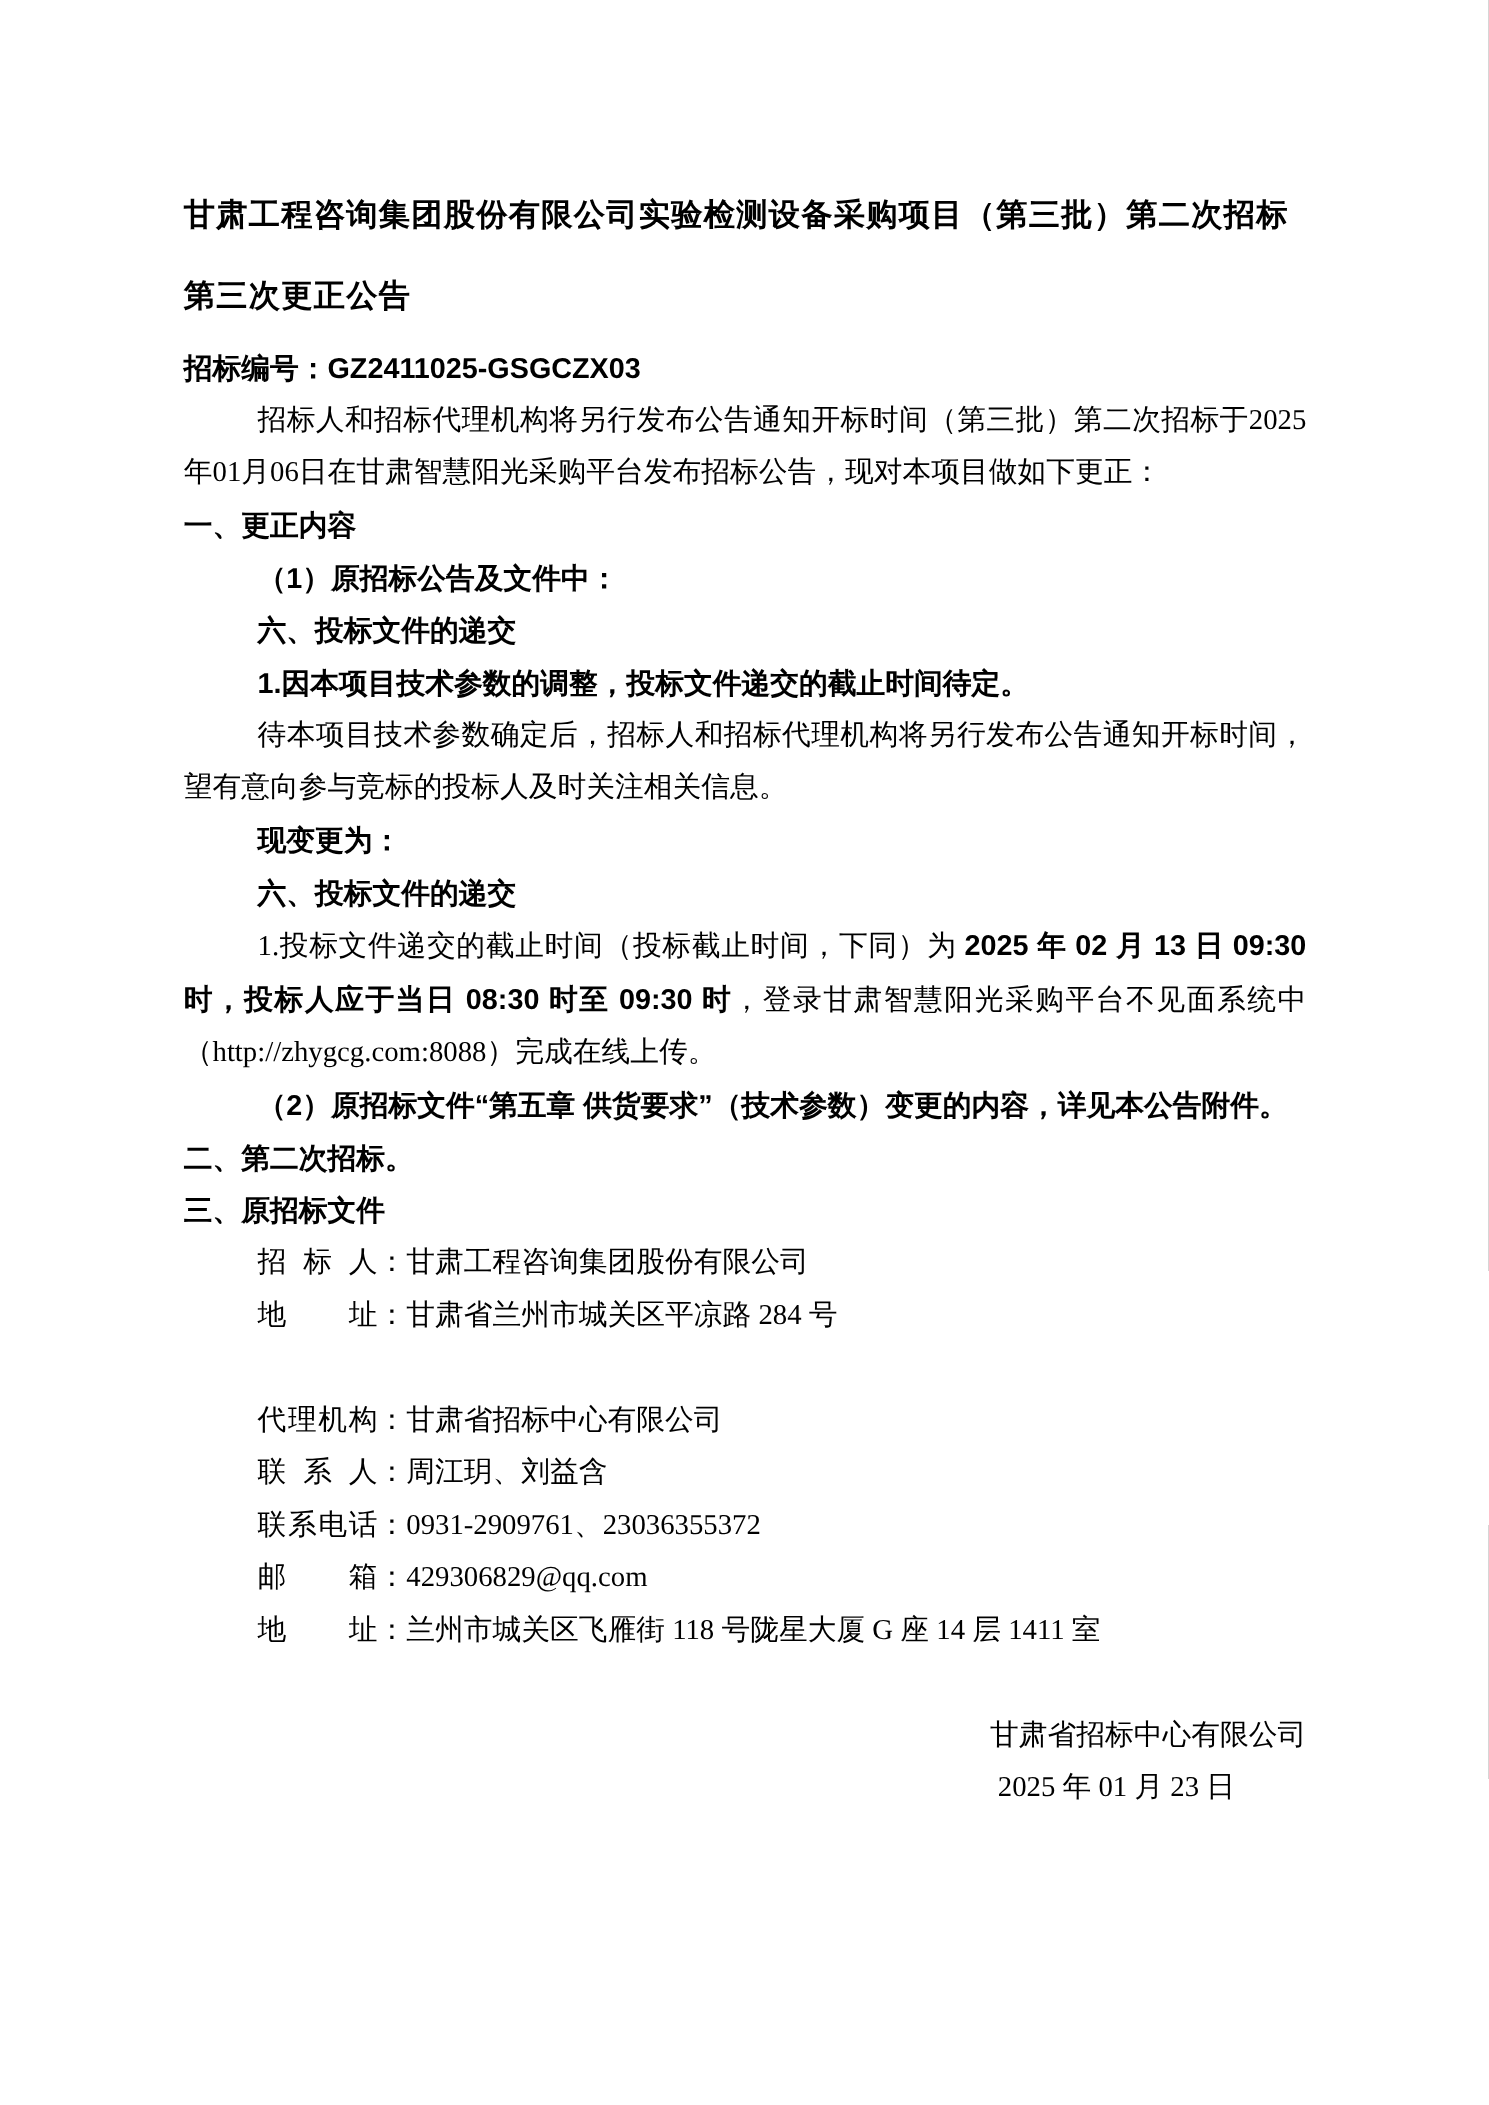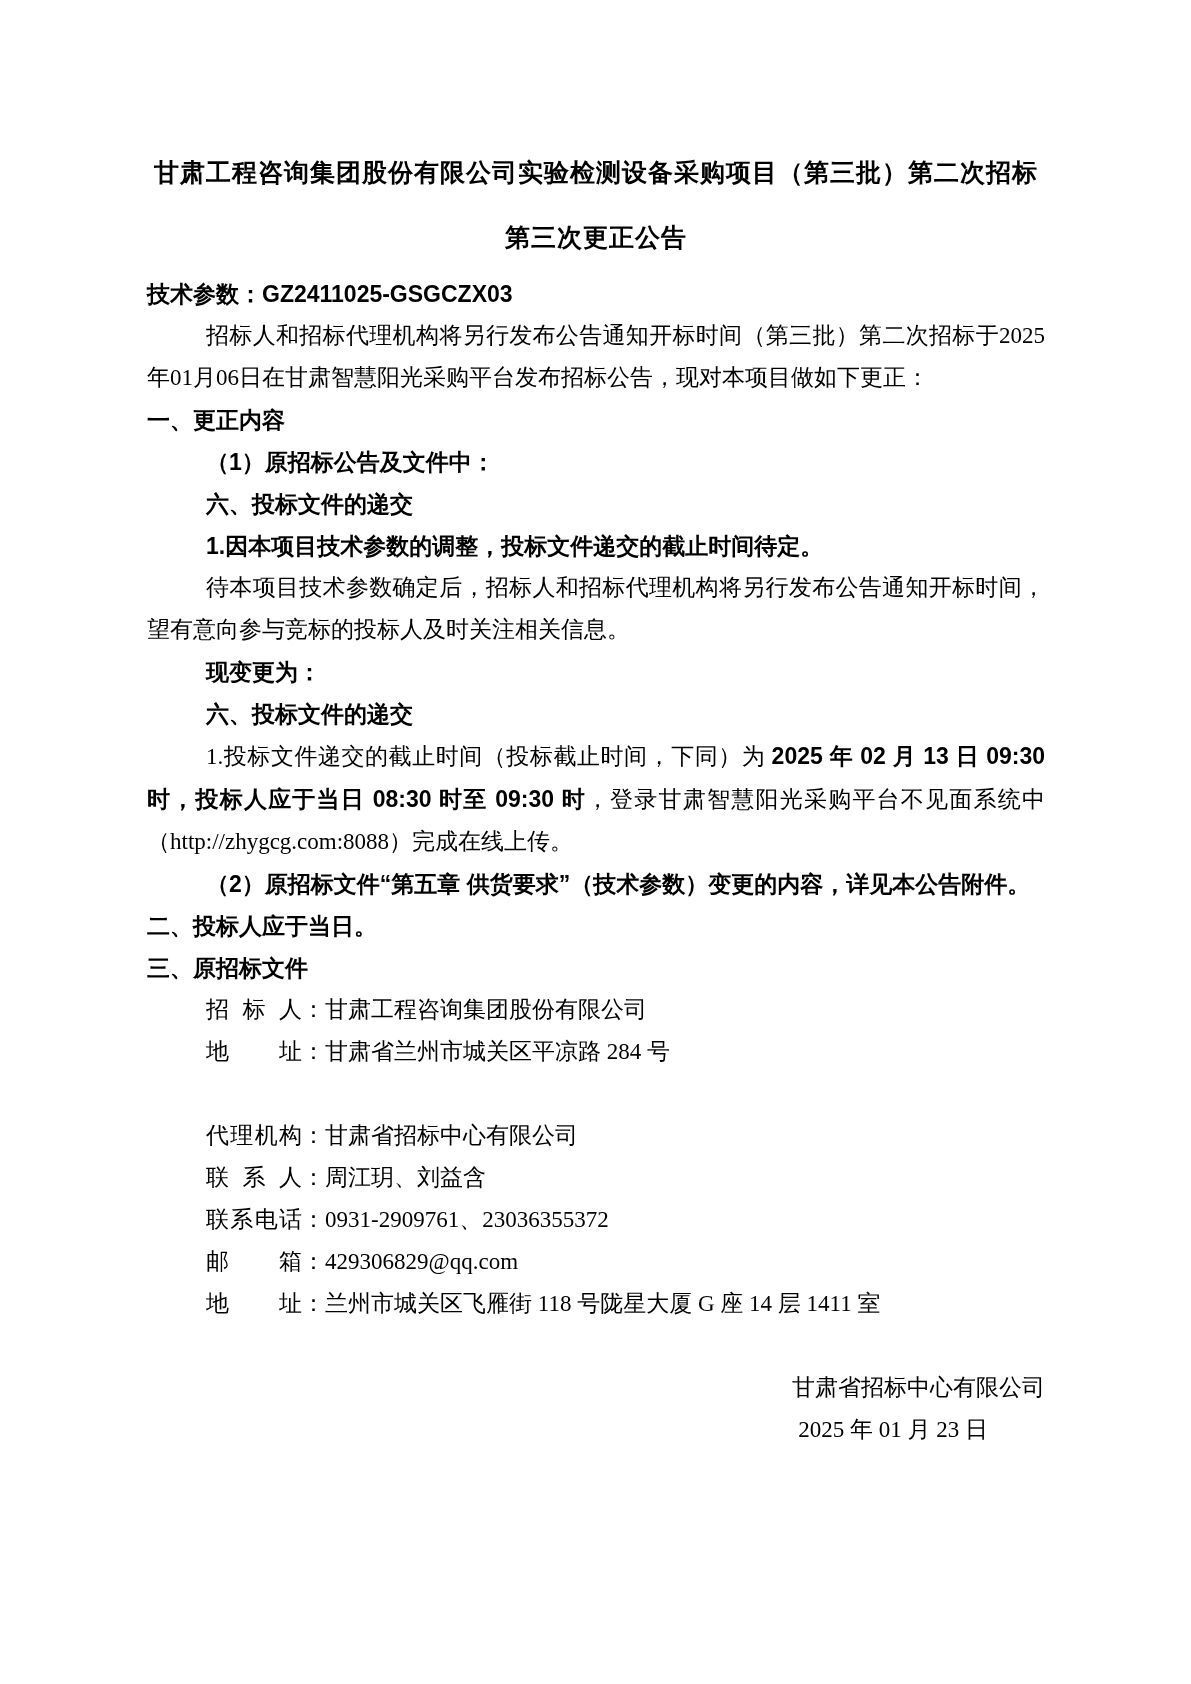--- a/index.html
+++ b/index.html
@@ -14,21 +14,21 @@
     overflow: hidden;
   }
   .content {
     position: absolute;
     left: 147px;
     top: 140px;
     width: 898px;
   }
   
   .title-line {
-    text-align: center;
+    text-align: left;
     font-size: 25px;
     line-height: 65px;
     font-weight: 700;
     font-family: "Liberation Sans", "DejaVu Sans", sans-serif;
     letter-spacing: 1px;
   }
   
   .body { margin-top: 3px; font-size: 23px; }
   .line { line-height: 42px; }
   .b {
@@ -61,37 +61,37 @@
 <body>
 
 <div class="page">
   <div class="content">
 
     <div class="title-line">甘肃工程咨询集团股份有限公司实验检测设备采购项目（第三批）第二次招标</div>
     <div class="title-line">第三次更正公告</div>
 
     <div class="body">
 
-      <div class="line b">技术参数：GZ2411025-GSGCZX03</div>
+      <div class="line b">招标编号：GZ2411025-GSGCZX03</div>
 
       <div class="para">招标人和招标代理机构将另行发布公告通知开标时间（第三批）第二次招标于2025年01月06日在甘肃智慧阳光采购平台发布招标公告，现对本项目做如下更正：</div>
 
       <div class="line b">一、更正内容</div>
       <div class="line b ind">（1）原招标公告及文件中：</div>
       <div class="line b ind">六、投标文件的递交</div>
       <div class="line b ind">1.因本项目技术参数的调整，投标文件递交的截止时间待定。</div>
       <div class="para">待本项目技术参数确定后，招标人和招标代理机构将另行发布公告通知开标时间，望有意向参与竞标的投标人及时关注相关信息。</div>
       <div class="line b ind">现变更为：</div>
       <div class="line b ind">六、投标文件的递交</div>
 
       <div class="para"><span>1.投标文件递交的截止时间（投标截止时间，下同）为 </span><span class="bi b">2025 年 02 月 13 日 09:30 时，投标人应于当日 08:30 时至 09:30 时</span><span>，登录甘肃智慧阳光采购平台不见面系统中（http://zhygcg.com:8088）完成在线上传。</span></div>
 
       <div class="para b">（2）原招标文件“第五章 供货要求”（技术参数）变更的内容，详见本公告附件。</div>
 
-      <div class="line b">二、投标人应于当日。</div>
+      <div class="line b">二、第二次招标。</div>
 
       <div class="line b">三、原招标文件</div>
 
       <div>
         <div class="contact-row"><span class="lbl">招标人</span><span>：</span><span>甘肃工程咨询集团股份有限公司</span></div>
         <div class="contact-row"><span class="lbl">地址</span><span>：</span><span>甘肃省兰州市城关区平凉路 284 号</span></div>
       </div>
 
       <div class="gap-line"></div>
 

